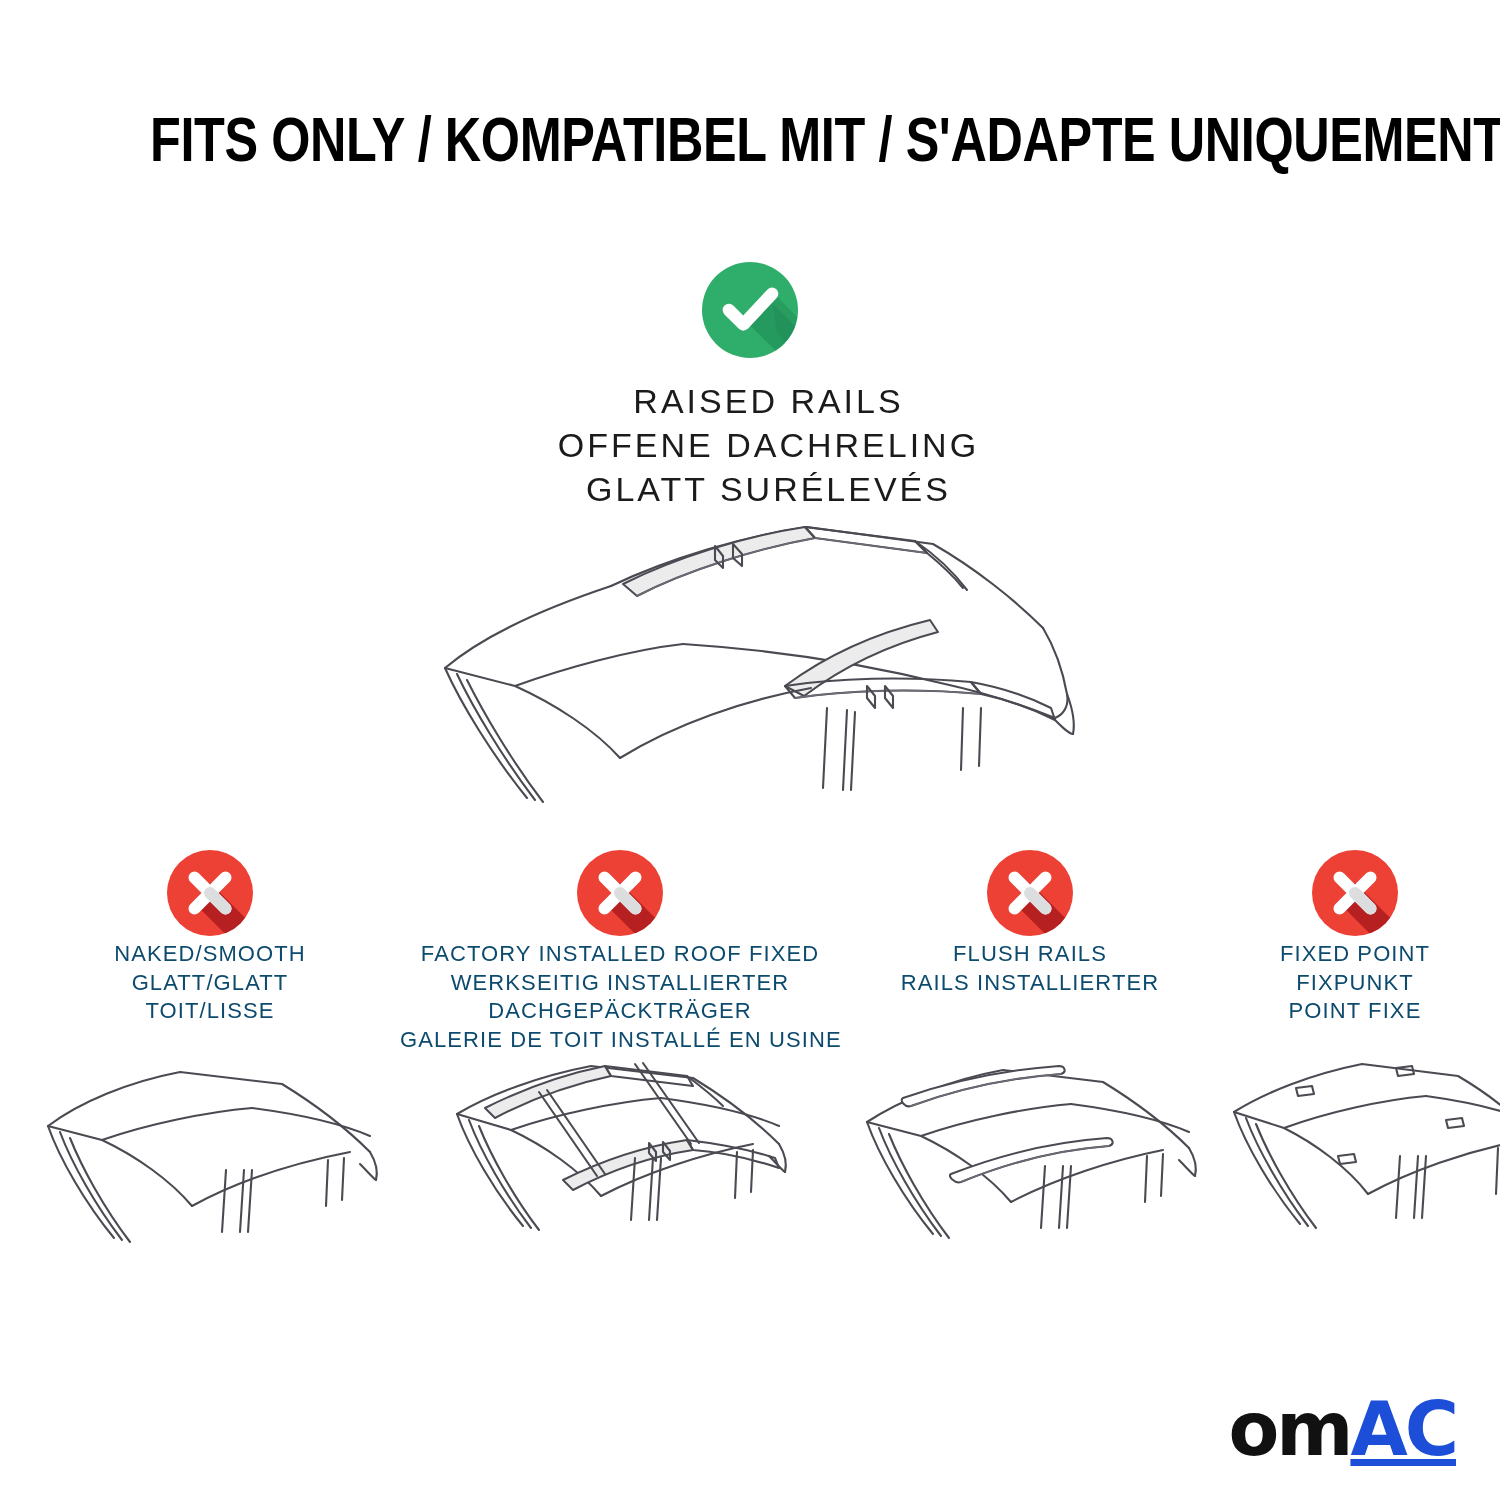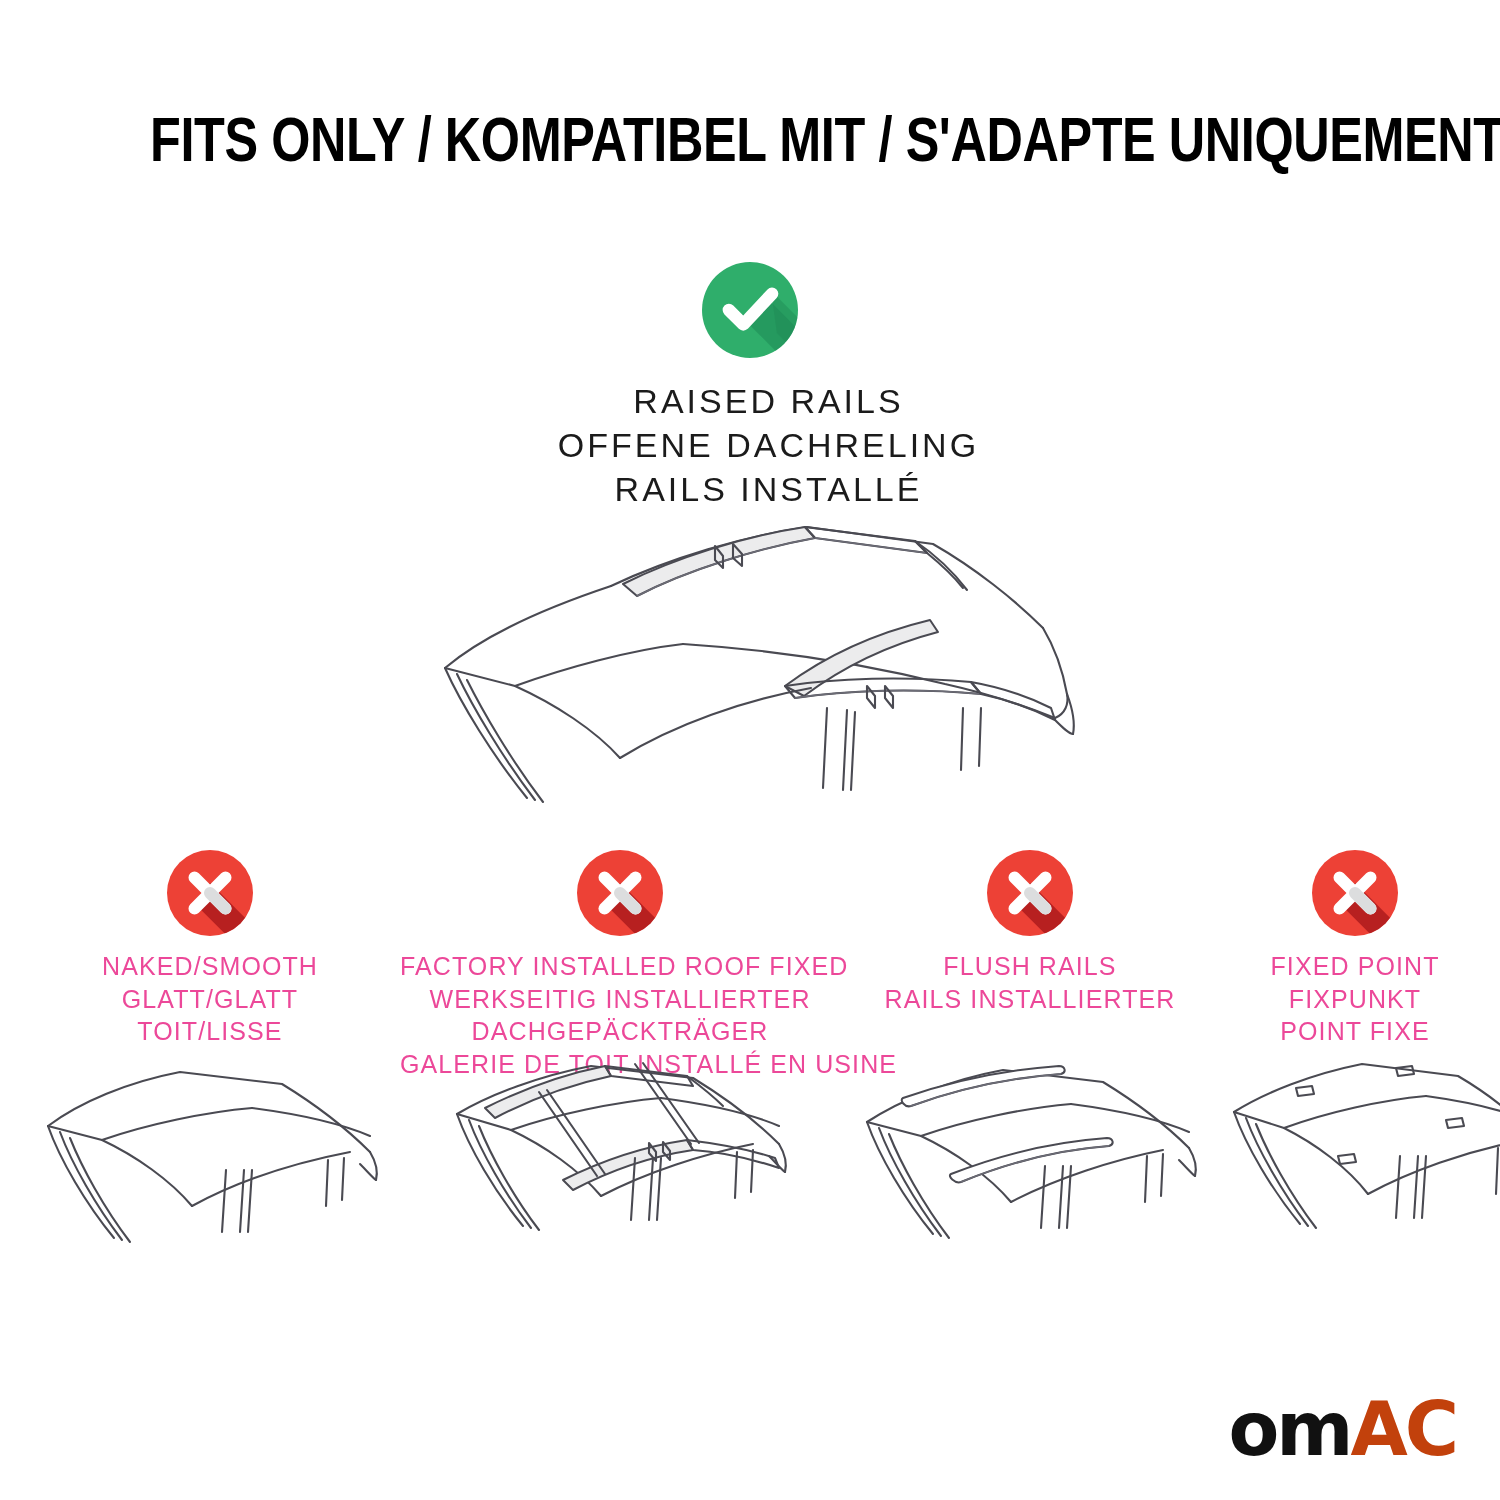--- a/index.html
+++ b/index.html
@@ -75,25 +75,25 @@
     position: absolute;
     top: 0;
     text-align: center;
   }
   .col-x-wrap {
     width: 86px;
     height: 86px;
     margin: 0 auto;
   }
   .col-labels {
-    margin-top: 14px;
-    font-size: 25px;
+    margin-top: 4px;
+    font-size: 22px;
     line-height: 1.30;
     letter-spacing: 1.1px;
-    color: #ec4899;
+    color: #0c4a6e;
     font-weight: 400;
   }
   .col-labels div { white-space: nowrap; }
   .col-illustration {
     position: absolute;
     left: 50%;
     transform: translateX(-50%);
   }
 
   
@@ -117,21 +117,21 @@
   }
   .logo-text {
     font-family: "DejaVu Sans", sans-serif;
     font-weight: bold;
     font-size: 74px;
     letter-spacing: -3px;
     line-height: 1;
     text-align: right;
   }
   .logo-om { color: #111111; }
-  .logo-ac { color: #c2410c; }
+  .logo-ac { color: #1d4ed8; text-decoration: underline; }
 
   .ill-line { fill: none; stroke: #4a4a52; stroke-width: 2.1; stroke-linecap: round; stroke-linejoin: round; }
   .ill-line-thin { fill: none; stroke: #6c6c76; stroke-width: 1.5; stroke-linecap: round; stroke-linejoin: round; }
   .ill-fill-light { fill: #ececed; stroke: #4a4a52; stroke-width: 2.0; stroke-linejoin: round; }
   .ill-fill-white { fill: #ffffff; stroke: #4a4a52; stroke-width: 2.0; stroke-linejoin: round; }
 </style>
 </head>
 <body>
 
 <div class="title">FITS ONLY / KOMPATIBEL MIT / S'ADAPTE UNIQUEMENT</div>
@@ -152,21 +152,21 @@
         <path d="M72 30 L130 88 L130 126 L78 74 Z" fill="#1E8A55" opacity="0.45"></path>
       </g>
 
       <path d="M28 50 L43 65 L73 33" fill="none" stroke="#FFFFFF" stroke-width="13" stroke-linecap="round" stroke-linejoin="round"></path>
     </svg>
   </div>
 
   <div class="approved-labels">
     <div>RAISED RAILS</div>
     <div>OFFENE DACHRELING</div>
-    <div>RAILS INSTALLÉ</div>
+    <div>GLATT SURÉLEVÉS</div>
   </div>
 </div>
 
 <div class="hero-illustration">
   <svg viewBox="0 0 690 330" width="690" height="330" aria-hidden="true">
 
     <path class="ill-line" d="M196 78 C255 50 330 28 392 19 L518 36 C560 60 600 92 628 120"></path>
     <path class="ill-line" d="M30 160 C70 126 130 100 196 78"></path>
     <path class="ill-line" d="M30 160 L100 178 C140 196 180 222 205 250"></path>
     <path class="ill-line" d="M100 178 C150 160 215 142 268 136"></path>

